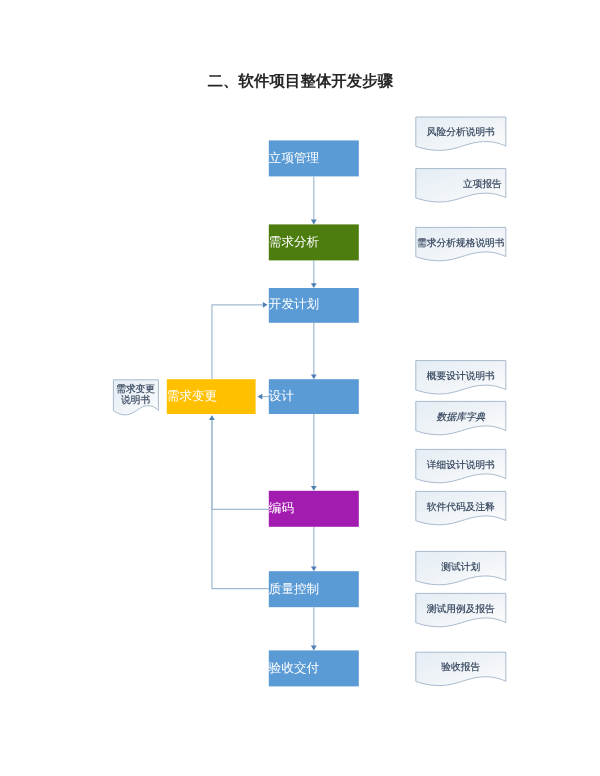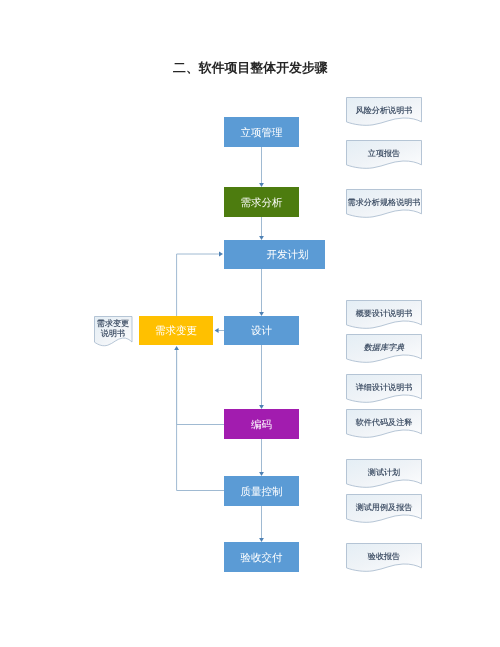--- a/index.html
+++ b/index.html
@@ -7,21 +7,21 @@
   body{width:500px;height:647px;overflow:hidden;
        font-family:"Liberation Sans",sans-serif;
        -webkit-font-smoothing:antialiased;}
   #page{position:relative;width:500px;height:647px;background:#ffffff;overflow:hidden;}
   .layer{position:absolute;left:0;top:0;width:500px;height:647px;}
 
   .doc-title{position:absolute;font-weight:bold;white-space:nowrap;
              line-height:1;transform:translateZ(0);}
 
   .process-box{position:absolute;display:flex;align-items:center;
-               justify-content:center;white-space:nowrap;line-height:1;
+               justify-content:flex-start;white-space:nowrap;line-height:1;
                font-size:10.5px;color:#ffffff;}
   .process-box .lbl{display:block;transform:translateZ(0);}
 
   .artifact{position:absolute;}
   .artifact .doc-shape{position:absolute;left:0;top:0;display:block;overflow:visible;}
   .artifact .lbl{position:absolute;left:0;text-align:center;
                  white-space:nowrap;line-height:1;font-weight:bold;
                  font-size:81px;top:8.8px;width:1000%;
                  transform:translateZ(0) scale(0.1);
                  transform-origin:left top;}
@@ -65,21 +65,21 @@
             <linearGradient id="ag0" x1="0" y1="0" x2="1" y2="1">
               <stop offset="0" stop-color="#E4EEF5"></stop>
               <stop offset="0.5" stop-color="#EFF3F7"></stop>
               <stop offset="1" stop-color="#FDFDFE"></stop>
             </linearGradient>
           </defs>
           <path d="M0.50,0.50 L75.50,0.50 L75.50,24.80 C71.00,22.60 65.00,20.70 57.00,21.00 C45.50,21.40 38.50,26.00 27.00,27.80 C18.00,29.20 8.00,27.60 0.50,24.90 Z" fill="url(#ag0)" stroke="#A4B7CB" stroke-width="0.8"></path>
         </svg>
       <div class="lbl" style="color: rgb(68, 84, 106);">风险分析说明书</div>
     </div>
-    <div class="artifact" style="left: 346px; top: 140px; width: 76px; height: 29px;">
+    <div class="artifact" style="left: 346px; top: 140px; width: 76px; height: 29px; padding-left: 36px;">
       <svg class="doc-shape" width="78" height="32" viewBox="0 0 78 32">
           <defs>
             <linearGradient id="ag1" x1="0" y1="0" x2="1" y2="1">
               <stop offset="0" stop-color="#E4EEF5"></stop>
               <stop offset="0.5" stop-color="#EFF3F7"></stop>
               <stop offset="1" stop-color="#FDFDFE"></stop>
             </linearGradient>
           </defs>
           <path d="M0.50,0.50 L75.50,0.50 L75.50,24.80 C71.00,22.60 65.00,20.70 57.00,21.00 C45.50,21.40 38.50,26.00 27.00,27.80 C18.00,29.20 8.00,27.60 0.50,24.90 Z" fill="url(#ag1)" stroke="#A4B7CB" stroke-width="0.8"></path>
         </svg>
@@ -207,21 +207,21 @@
     </div>
   </div>
 
   <div class="layer">
     <div class="process-box" style="left: 224px; top: 117px; width: 75px; height: 30px; background: rgb(91, 155, 213); color: rgb(255, 255, 255);">
       <span class="lbl">立项管理</span>
     </div>
     <div class="process-box" style="left: 224px; top: 187px; width: 75px; height: 30px; background: #4d7c0f; color: rgb(255, 255, 255);">
       <span class="lbl">需求分析</span>
     </div>
-    <div class="process-box" style="left: 224px; top: 240px; width: 75px; height: 29px; background: rgb(91, 155, 213); color: rgb(255, 255, 255); padding-left: 26px;">
+    <div class="process-box" style="left: 224px; top: 240px; width: 75px; height: 29px; background: rgb(91, 155, 213); color: rgb(255, 255, 255);">
       <span class="lbl">开发计划</span>
     </div>
     <div class="process-box" style="left: 224px; top: 316px; width: 75px; height: 29px; background: rgb(91, 155, 213); color: rgb(255, 255, 255);">
       <span class="lbl">设计</span>
     </div>
     <div class="process-box" style="left: 224px; top: 409px; width: 75px; height: 30px; background: #a21caf; color: rgb(255, 255, 255);">
       <span class="lbl">编码</span>
     </div>
     <div class="process-box" style="left: 224px; top: 476px; width: 75px; height: 30px; background: rgb(91, 155, 213); color: rgb(255, 255, 255);">
       <span class="lbl">质量控制</span>

